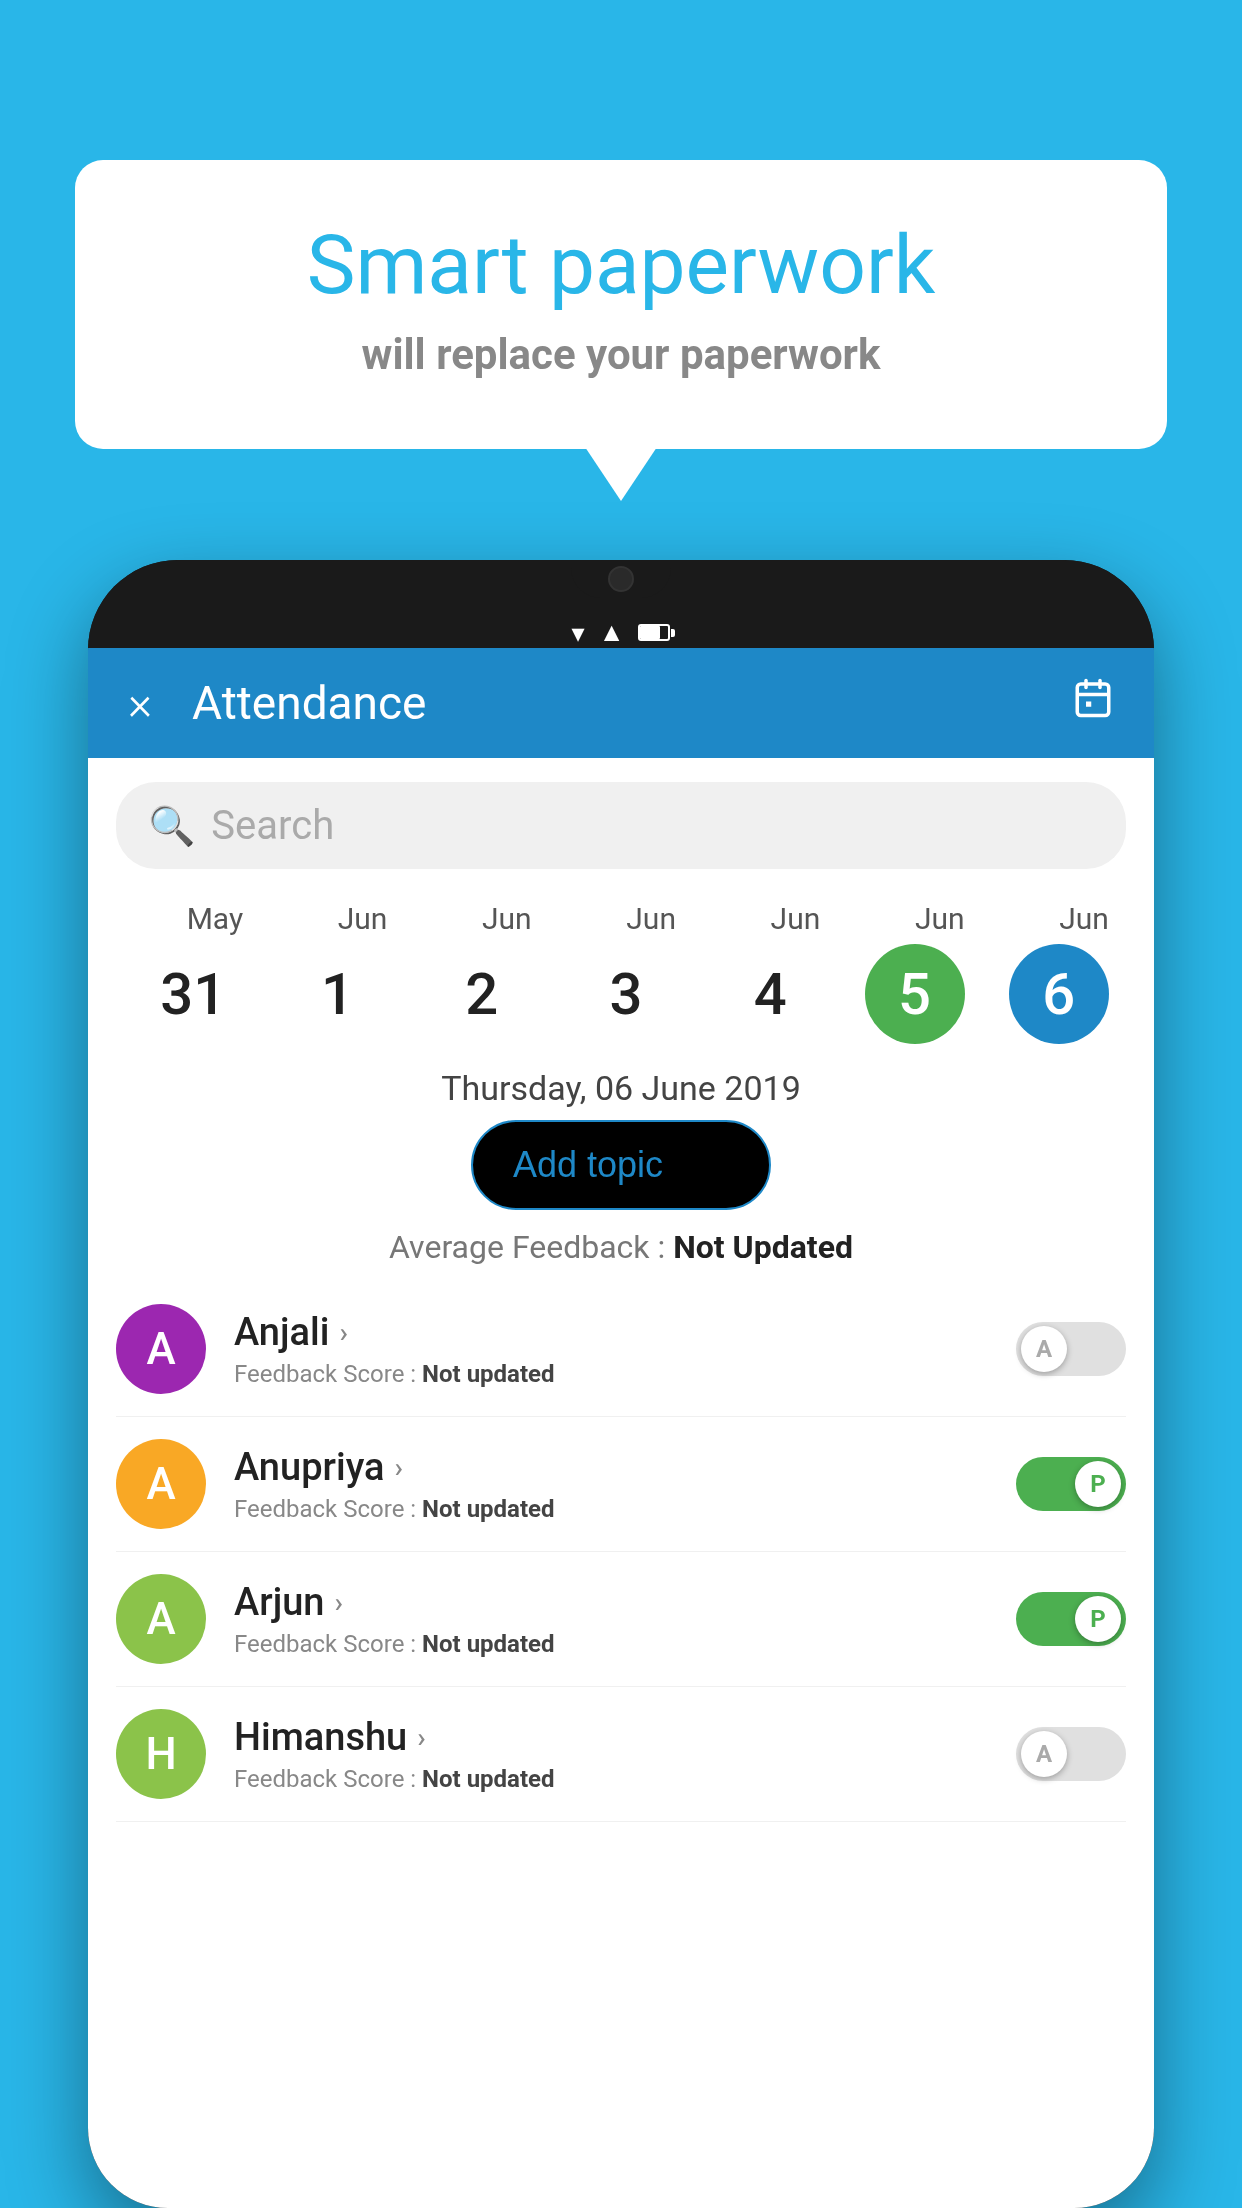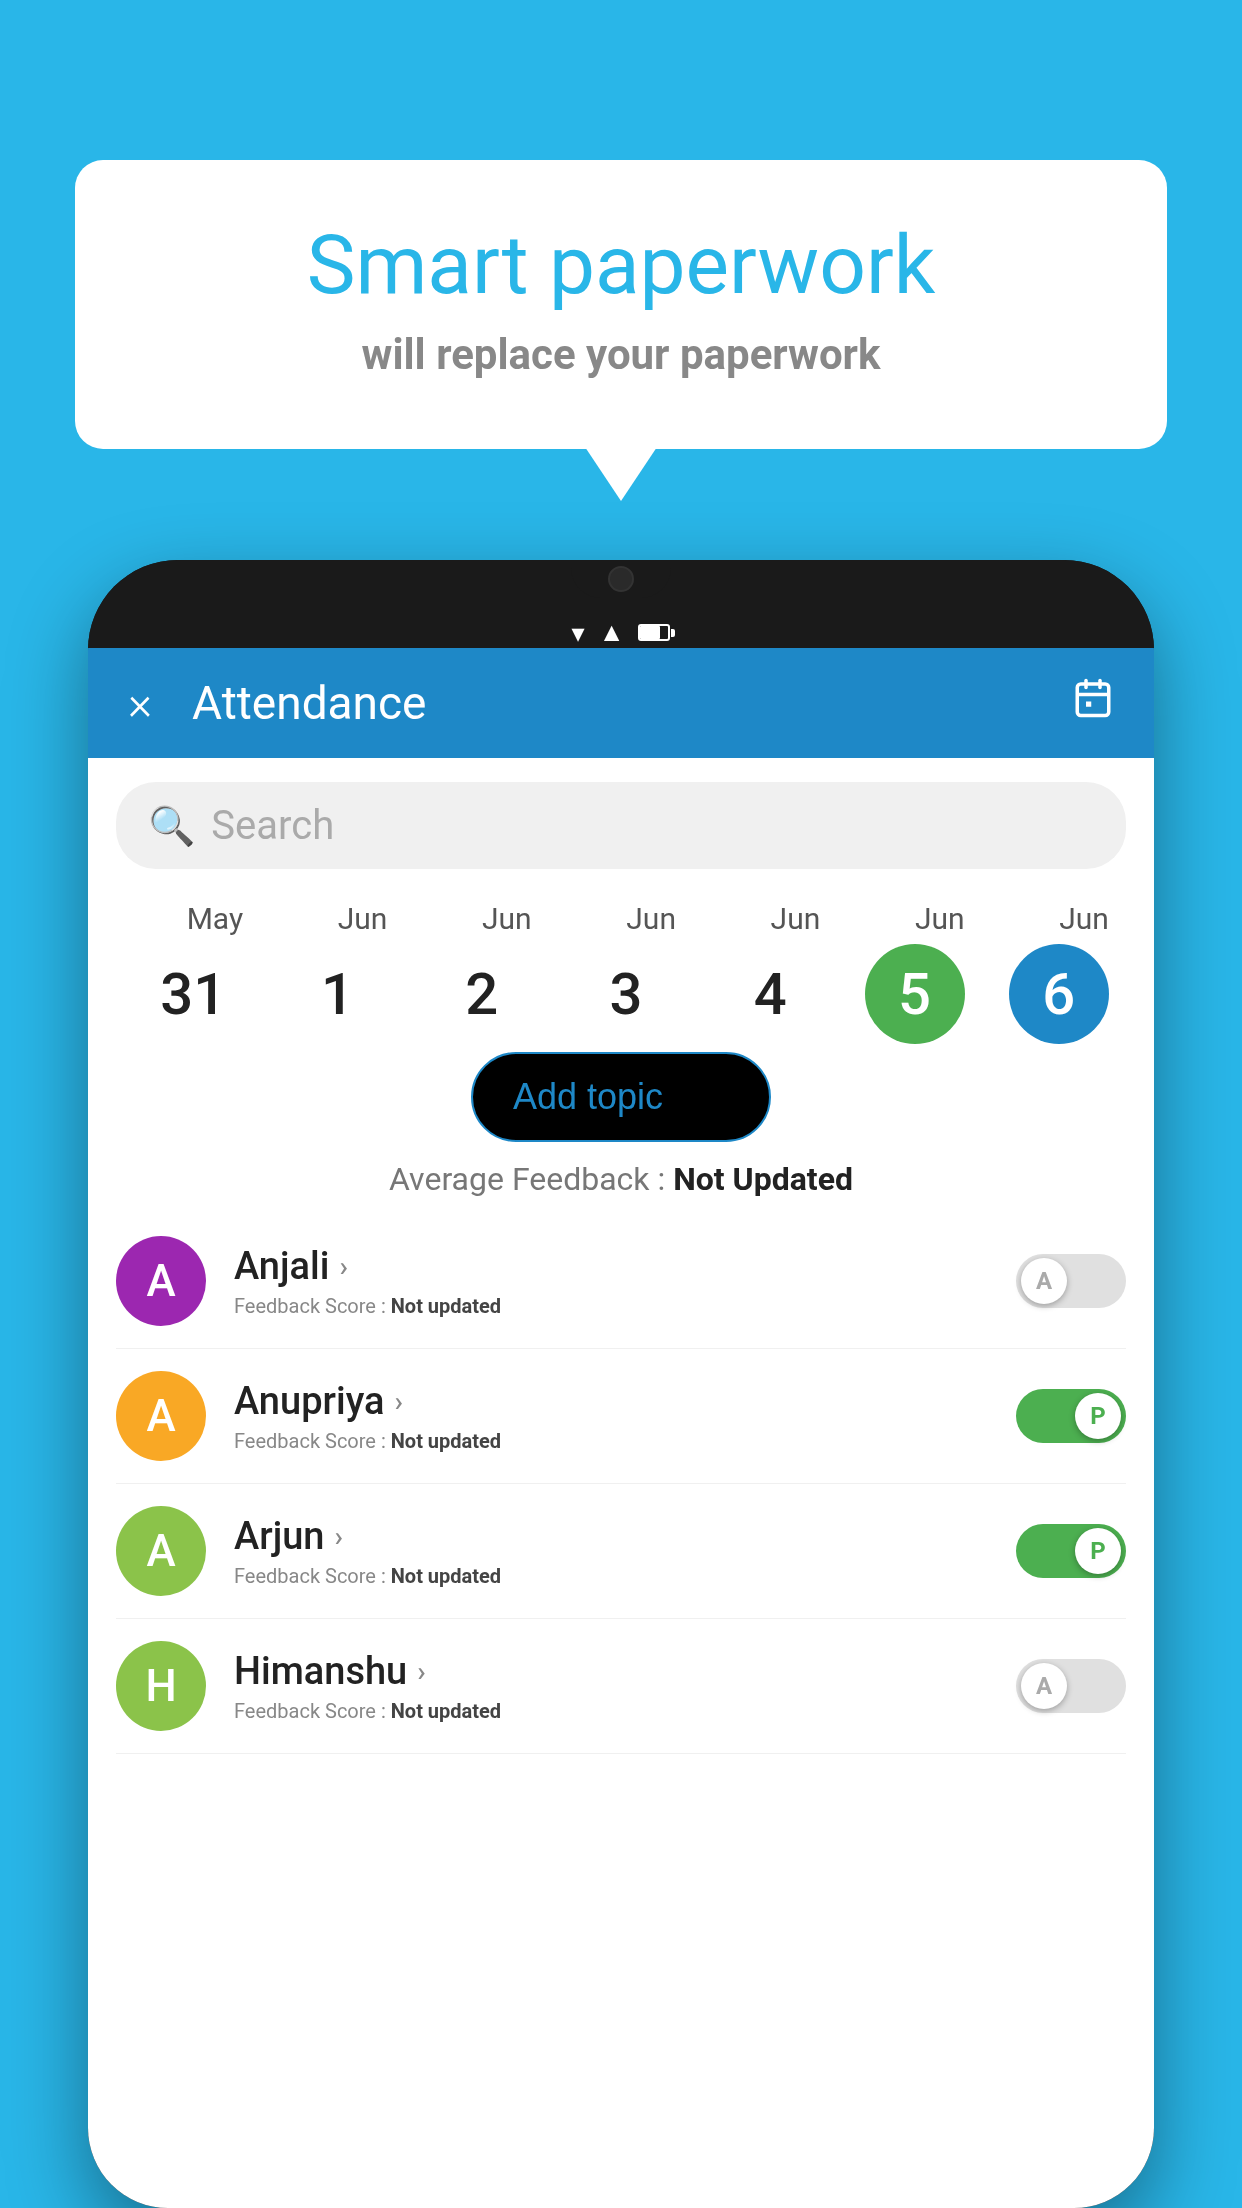--- a/index.html
+++ b/index.html
@@ -289,21 +289,21 @@
       align-items: center;
       gap: 10px;
     }
 
     .student-name .chevron {
       font-size: 28px;
       color: #888;
     }
 
     .student-feedback {
-      font-size: 20px;
+      font-size: 24px;
       color: #888;
       margin-top: 6px;
     }
 
     .student-feedback strong {
       color: #444;
     }
 
     
     .toggle-container {
@@ -454,20 +454,21 @@
         <div class="cal-day">
           <div class="cal-month">Jun</div>
           <div class="cal-date today">5</div>
         </div>
         <div class="cal-day">
           <div class="cal-month">Jun</div>
           <div class="cal-date selected">6</div>
         </div>
       </div>
 
+    <div class="date-label">Thursday, 06 June 2019</div>
 
     <button class="add-topic-btn">Add topic</button>
 
     <div class="feedback-summary">
       <span>Average Feedback : </span><strong>Not Updated</strong>
     </div>
 
     <div class="student-list">
 
     <div class="student-item">

